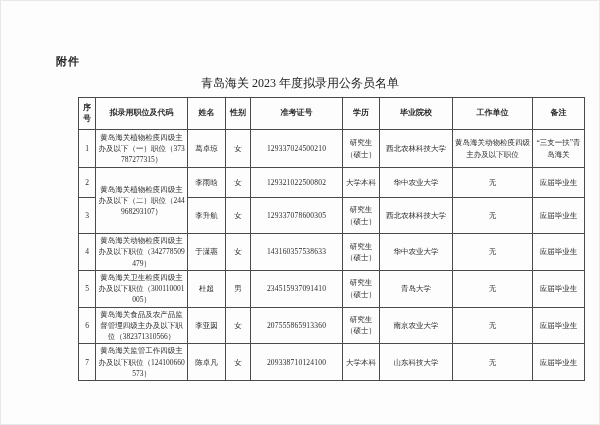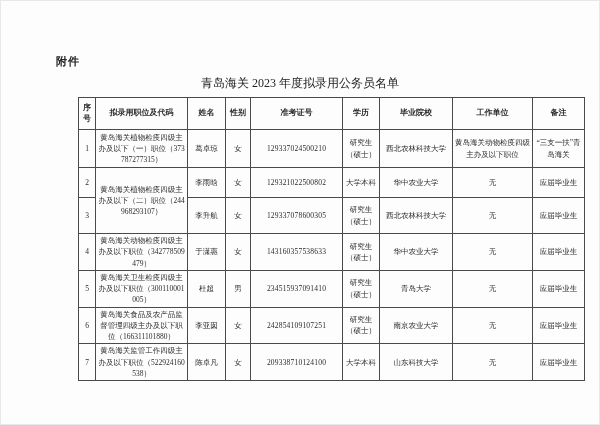--- a/index.html
+++ b/index.html
@@ -132,33 +132,33 @@
         <td>男</td>
         <td class="exam">234515937091410</td>
         <td>研究生（硕士）</td>
         <td>青岛大学</td>
         <td class="employer">无</td>
         <td class="note">应届毕业生</td>
       </tr>
 
       <tr class="r6">
         <td>6</td>
-        <td class="pos">黄岛海关食品及农产品监督管理四级主办及以下职位（166311101880）</td>
+        <td class="pos">黄岛海关食品及农产品监督管理四级主办及以下职位（382371310566）</td>
         <td>李亚囡</td>
         <td>女</td>
-        <td class="exam">242854109107251</td>
+        <td class="exam">207555865913360</td>
         <td>研究生（硕士）</td>
         <td>南京农业大学</td>
         <td class="employer">无</td>
         <td class="note">应届毕业生</td>
       </tr>
 
       <tr class="r7">
         <td>7</td>
-        <td class="pos">黄岛海关监管工作四级主办及以下职位（522924160538）</td>
+        <td class="pos">黄岛海关监管工作四级主办及以下职位（124100660573）</td>
         <td>陈卓凡</td>
         <td>女</td>
         <td class="exam">209338710124100</td>
         <td>大学本科</td>
         <td>山东科技大学</td>
         <td class="employer">无</td>
         <td class="note">应届毕业生</td>
       </tr>
     </tbody>
   </table>

